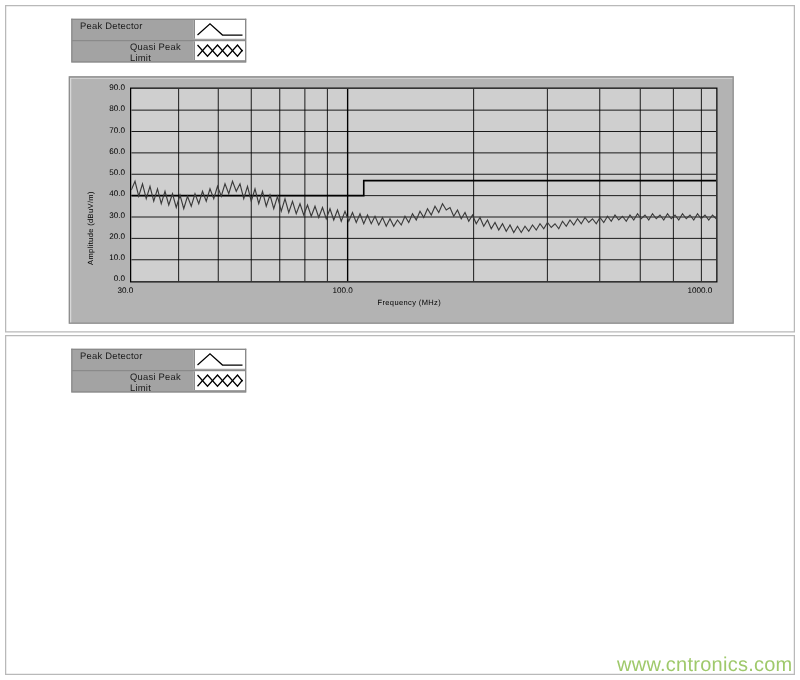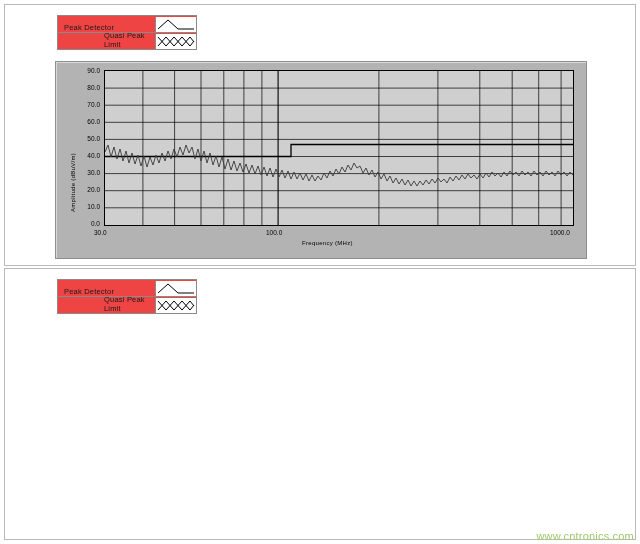--- a/index.html
+++ b/index.html
@@ -4,21 +4,21 @@
 <style>
   html,body{margin:0;padding:0;background:#ffffff;}
   body{width:640px;height:544px;font-family:"Liberation Sans",sans-serif;position:relative;overflow:hidden;}
 
   .panel{position:absolute;left:4px;width:632px;border:1px solid #b9b9b9;background:#ffffff;box-sizing:border-box;}
   #panel-top{top:4px;height:262px;}
   #panel-bottom{top:268px;height:272px;}
 
   
   .legend{position:absolute;left:52px;top:10px;width:140px;}
-  .legend-row{display:flex;align-items:flex-end;height:16px;border:1px solid #8a8a8a;border-bottom:none;background:#ef4444;}
+  .legend-row{display:flex;align-items:flex-start;height:16px;border:1px solid #8a8a8a;border-bottom:none;background:#a3a3a3;}
   .legend-row:last-child{border-bottom:1px solid #8a8a8a;padding-left:40px;}
   .legend-label{flex:1;font-size:7.5px;color:#1a1a1a;padding-left:6px;letter-spacing:.2px;}
   .legend-swatch{width:40px;height:15px;border-left:1px solid #8a8a8a;background:#ffffff;display:block;}
   .legend-swatch svg{display:block;}
 
   
   .chart-frame{position:absolute;background:#b3b3b3;border:1px solid #8f8f8f;box-shadow:inset 1px 1px 0 #d8d8d8;}
   #chart-frame-1{left:50px;top:56px;width:530px;height:196px;}
 
   .chart-inner{position:absolute;left:0;top:0;width:100%;height:100%;}
@@ -26,21 +26,21 @@
   .plot{position:absolute;background:#cfcfcf;border:1px solid #000000;box-sizing:border-box;}
   .plot svg{display:block;}
 
   .ylabel{position:absolute;font-size:6px;color:#000;transform:rotate(-90deg);transform-origin:left top;white-space:nowrap;letter-spacing:.3px;}
   .xlabel{position:absolute;font-size:6px;color:#000;white-space:nowrap;letter-spacing:.3px;}
   .ytick{position:absolute;font-size:6.5px;color:#000;text-align:right;white-space:nowrap;}
   .xtick{position:absolute;font-size:6.5px;color:#000;white-space:nowrap;}
 
   .chart-title{position:absolute;font-size:15px;color:#000;white-space:nowrap;font-family:"Liberation Serif",serif;font-weight:400;}
 
-  .watermark{position:absolute;right:6px;bottom:2px;font-size:11px;color:#9fc96b;font-family:"Liberation Sans",sans-serif;letter-spacing:.2px;}
+  .watermark{position:absolute;right:6px;bottom:2px;font-size:16px;color:#9fc96b;font-family:"Liberation Sans",sans-serif;letter-spacing:.2px;}
 </style>
 </head>
 <body>
 
 <div class="panel" id="panel-top">
 
   <div class="legend">
     <div class="legend-row">
       <span class="legend-label">Peak Detector</span>
       <span class="legend-swatch">

